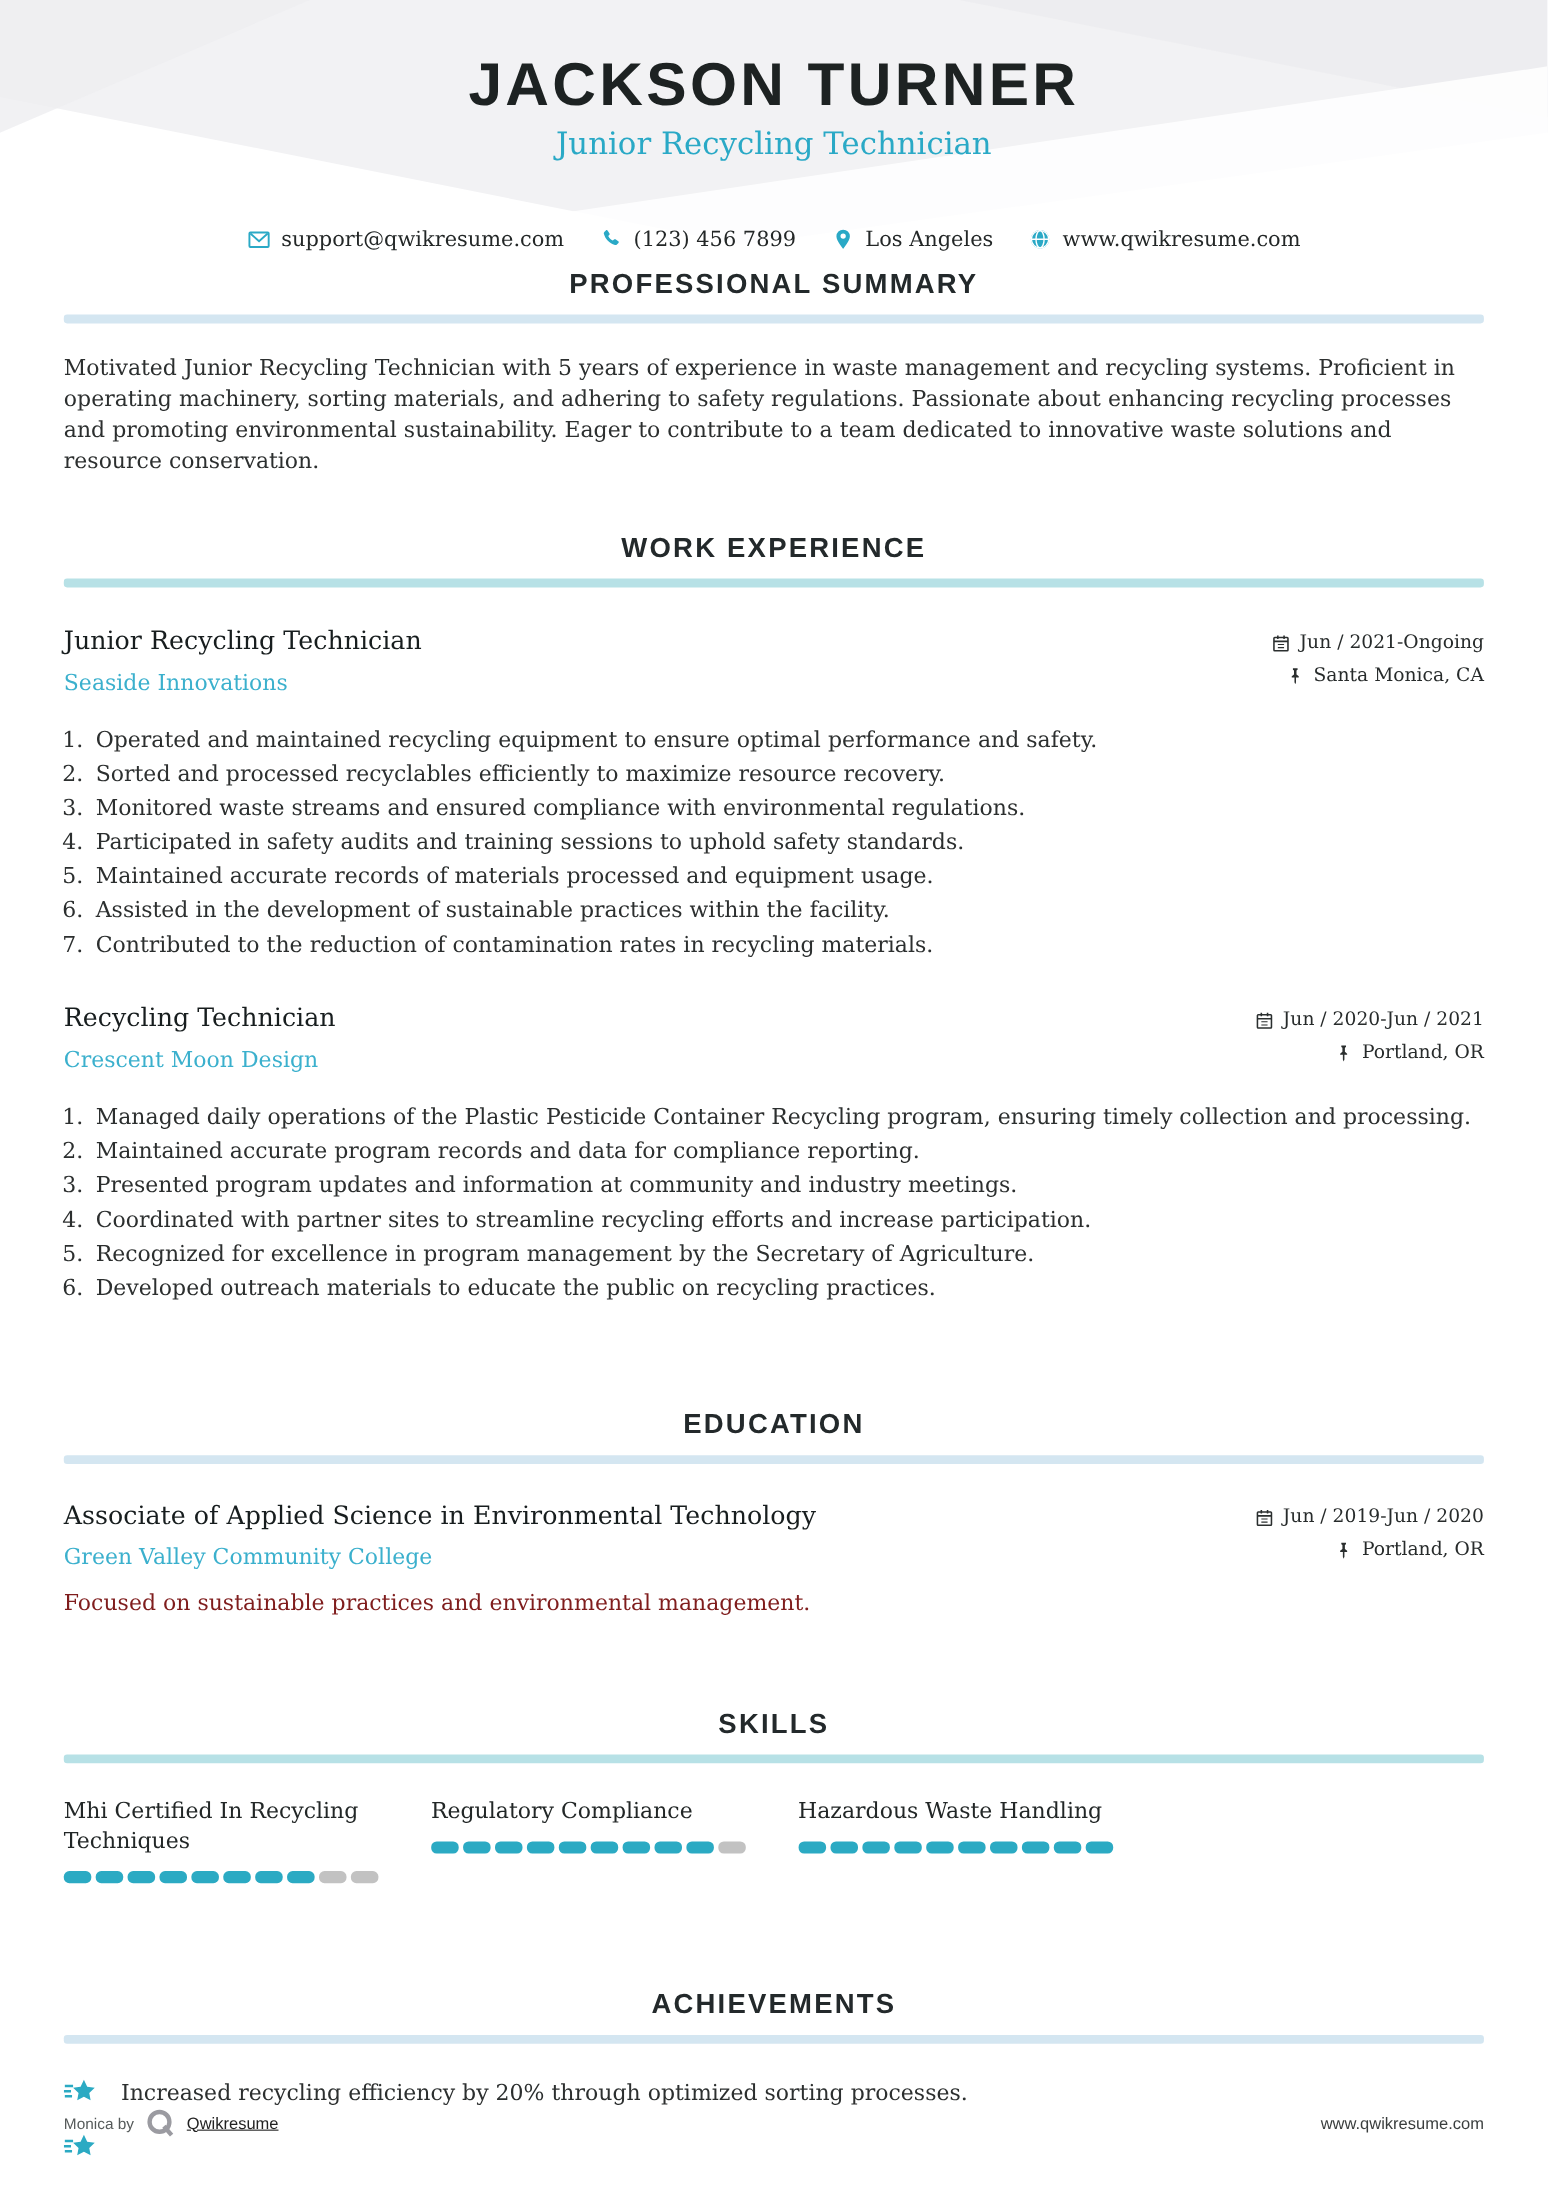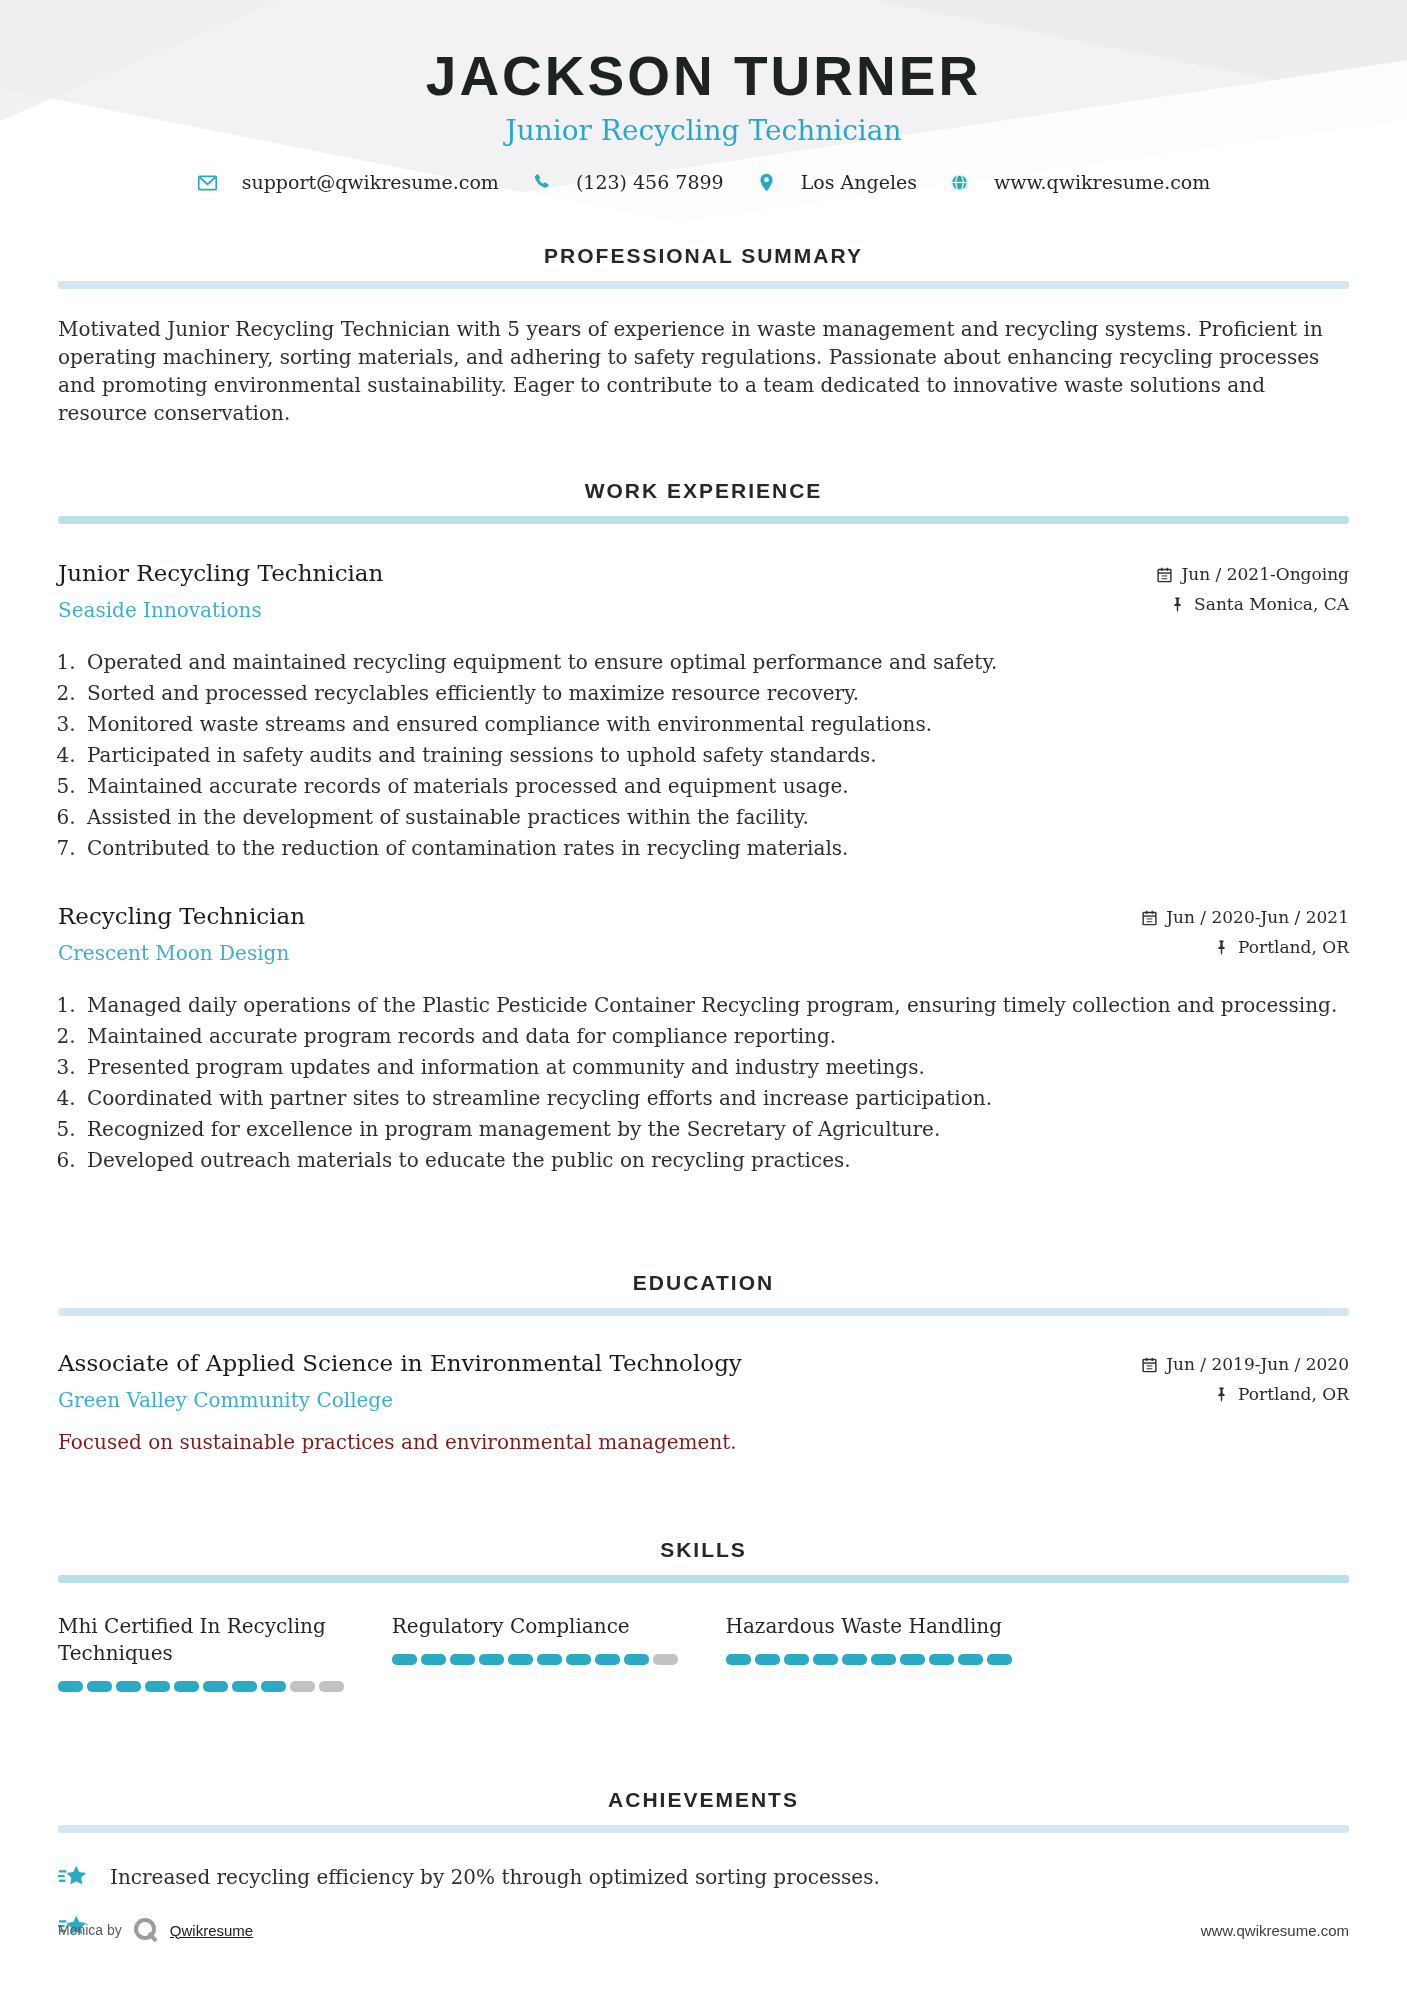--- a/index.html
+++ b/index.html
@@ -21,28 +21,28 @@
   .name {
     margin-top:44px; font-family:"Liberation Sans", sans-serif; font-weight:bold;
     font-size:55px; letter-spacing:3px; color:#1d2222;
   }
   .job-title { margin-top:6px; font-size:28px; color:#2aa9c6; }
 
   .contact-row {
     margin-top:24px; display:flex; justify-content:center; align-items:center; gap:16px;
     font-size:19px; color:#232727;
   }
-  .contact-item { display:flex; align-items:flex-end; gap:24px; padding:0 8px; }
+  .contact-item { display:flex; align-items:flex-start; gap:10px; padding:0 8px;margin-top:36px; }
   .cicon { width:21px; height:21px; flex:0 0 auto; display:block; }
 
   
   .content { padding:0 58px; }
   .sec-head {
     text-align:center; font-family:"Liberation Sans", sans-serif; font-weight:bold;
-    font-size:21px; letter-spacing:2px; color:#23292b;
+    font-size:25px; letter-spacing:2px; color:#23292b;
   }
   .sec-rule { height:8px; border-radius:3px; margin-top:13px; }
   .rule-blue { background:#d4e6f1; }
   .rule-teal { background:#b7e1e6; }
 
   .summary-text { margin-top:26px; font-size:20px; line-height:1.4; color:#2c2f2f; }
 
   
   .entry-head { display:flex; justify-content:space-between; align-items:flex-start; }
   .entry-title { font-size:23px; color:#171d1e; }

